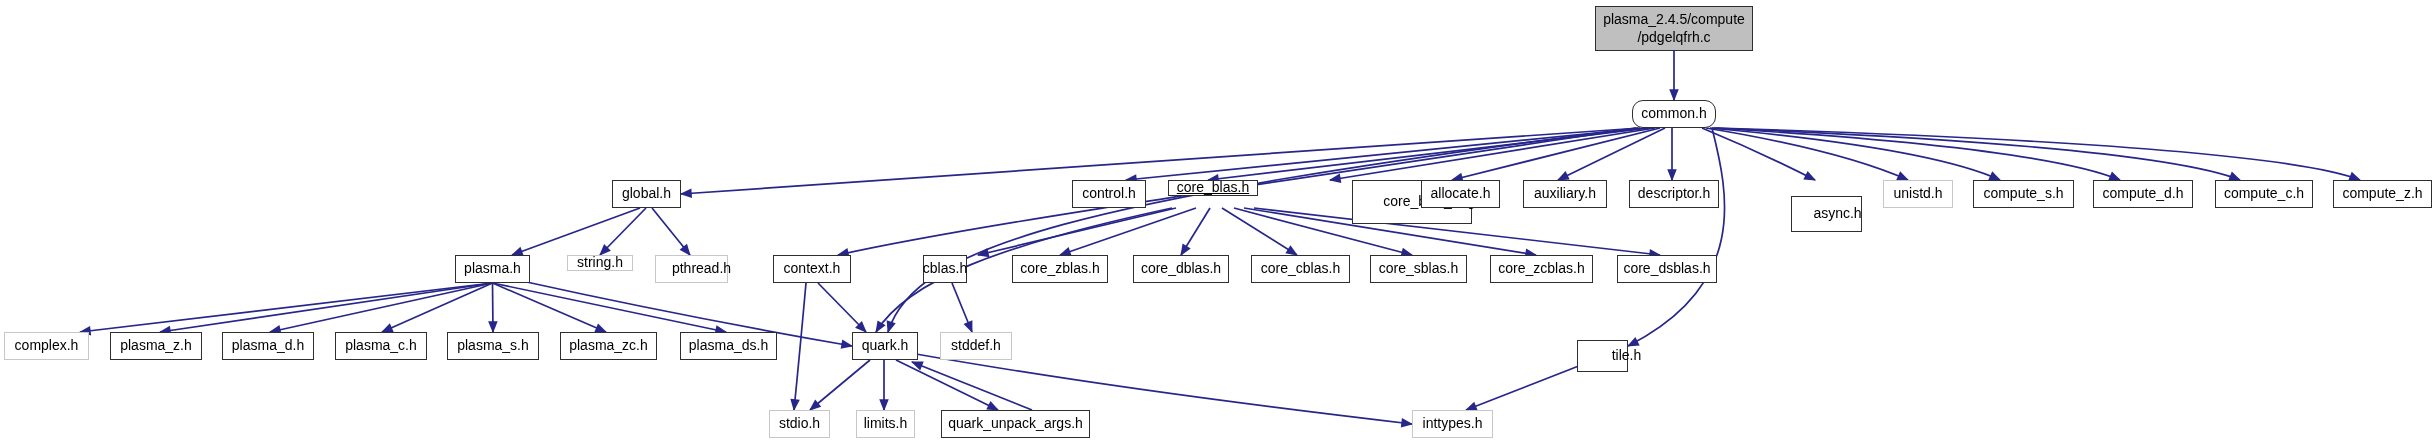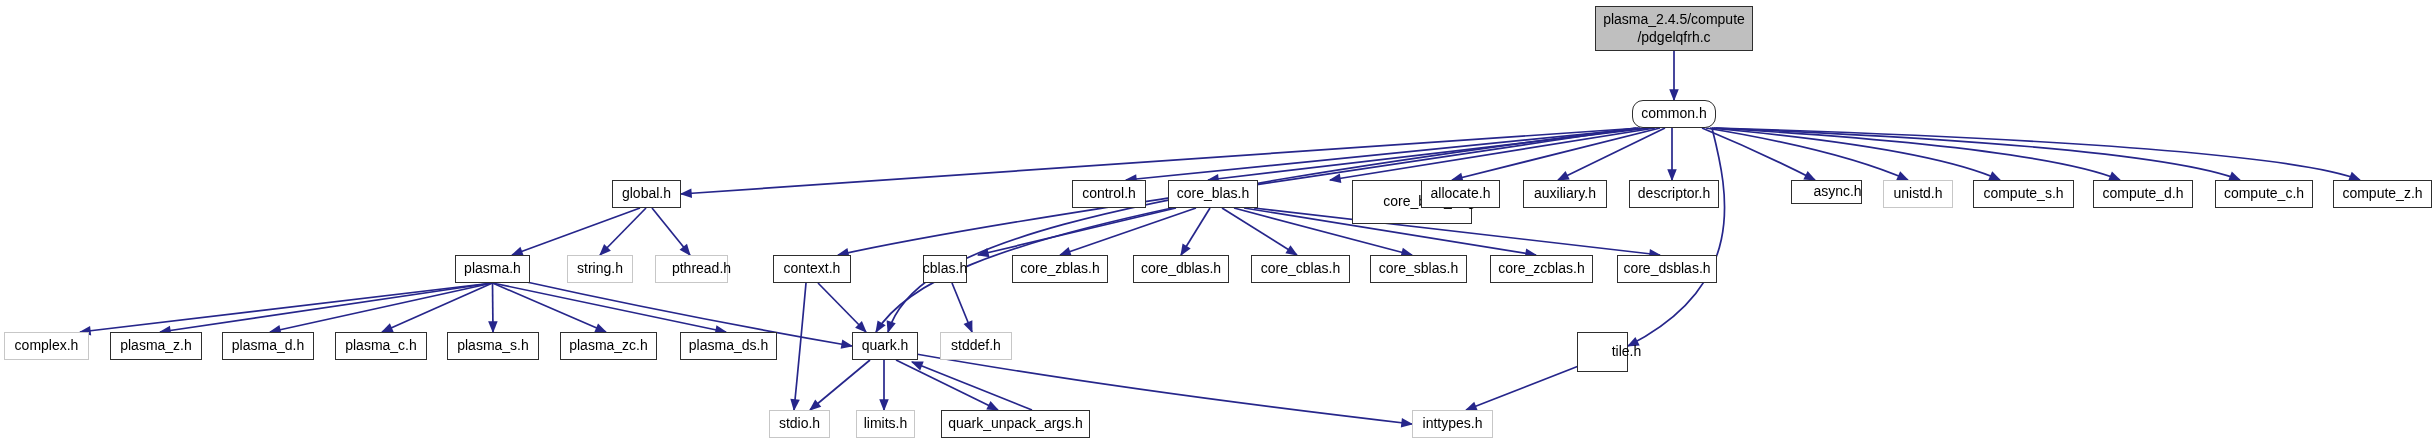--- a/index.html
+++ b/index.html
@@ -96,57 +96,57 @@
       </div>
       <div class="node internal" style="left: 1632px; top: 100px; width: 84px; height: 28px; border-radius: 11px;">
         <div>common.h</div>
       </div>
       <div class="node internal" style="left: 612px; top: 180px; width: 69px; height: 28px;">
         <div>global.h</div>
       </div>
       <div class="node internal" style="left: 1072px; top: 180px; width: 74px; height: 28px;">
         <div>control.h</div>
       </div>
-      <div class="node internal" style="left: 1168px; top: 180px; width: 90px; height: 28px;">
+      <div class="node internal" style="left: 1168px; top: 180px; width: 90px; height: 16px; text-decoration: underline;">
         <div>core_blas.h</div>
       </div>
       <div class="node internal" style="left: 1352px; top: 180px; width: 120px; height: 44px; padding-left: 46px;">
         <div>core_blas_dag.h</div>
       </div>
       <div class="node internal" style="left: 1421px; top: 180px; width: 79px; height: 28px;">
         <div>allocate.h</div>
       </div>
       <div class="node internal" style="left: 1523px; top: 180px; width: 84px; height: 28px;">
         <div>auxiliary.h</div>
       </div>
       <div class="node internal" style="left: 1629px; top: 180px; width: 90px; height: 28px;">
         <div>descriptor.h</div>
       </div>
-      <div class="node internal" style="left: 1791px; top: 180px; width: 71px; height: 24px; padding-left: 22px;">
+      <div class="node internal" style="left: 1791px; top: 196px; width: 71px; height: 36px; padding-left: 22px;">
         <div>async.h</div>
       </div>
       <div class="node external" style="left: 1883px; top: 180px; width: 70px; height: 28px;">
         <div>unistd.h</div>
       </div>
       <div class="node internal" style="left: 1973px; top: 180px; width: 101px; height: 28px;">
         <div>compute_s.h</div>
       </div>
       <div class="node internal" style="left: 2093px; top: 180px; width: 100px; height: 28px;">
         <div>compute_d.h</div>
       </div>
       <div class="node internal" style="left: 2215px; top: 180px; width: 98px; height: 28px;">
         <div>compute_c.h</div>
       </div>
       <div class="node internal" style="left: 2333px; top: 180px; width: 99px; height: 28px;">
         <div>compute_z.h</div>
       </div>
       <div class="node internal" style="left: 455px; top: 255px; width: 75px; height: 28px; text-align: center;">
         <div>plasma.h</div>
       </div>
-      <div class="node external" style="left: 567px; top: 255px; width: 66px; height: 28px;">
+      <div class="node external" style="left: 567px; top: 255px; width: 66px; height: 16px;">
         <div>string.h</div>
       </div>
       <div class="node external" style="left: 655px; top: 255px; width: 73px; height: 28px; padding-left: 20px;">
         <div>pthread.h</div>
       </div>
       <div class="node internal" style="left: 773px; top: 255px; width: 78px; height: 28px;">
         <div>context.h</div>
       </div>
       <div class="node internal" style="left: 923px; top: 255px; width: 44px; height: 28px;">
         <div>cblas.h</div>
@@ -189,21 +189,21 @@
       </div>
       <div class="node internal" style="left: 680px; top: 332px; width: 97px; height: 28px;">
         <div>plasma_ds.h</div>
       </div>
       <div class="node internal" style="left: 852px; top: 332px; width: 66px; height: 28px;">
         <div>quark.h</div>
       </div>
       <div class="node external" style="left: 940px; top: 332px; width: 72px; height: 28px;">
         <div>stddef.h</div>
       </div>
-      <div class="node internal" style="left: 1577px; top: 332px; width: 51px; height: 40px; padding-left: 48px;">
+      <div class="node internal" style="left: 1577px; top: 340px; width: 51px; height: 32px; padding-left: 48px;">
         <div>tile.h</div>
       </div>
       <div class="node external" style="left: 769px; top: 410px; width: 61px; height: 28px;">
         <div>stdio.h</div>
       </div>
       <div class="node external" style="left: 856px; top: 410px; width: 59px; height: 28px; text-align: right;">
         <div>limits.h</div>
       </div>
       <div class="node internal" style="left: 941px; top: 410px; width: 149px; height: 28px;">
         <div>quark_unpack_args.h</div>

